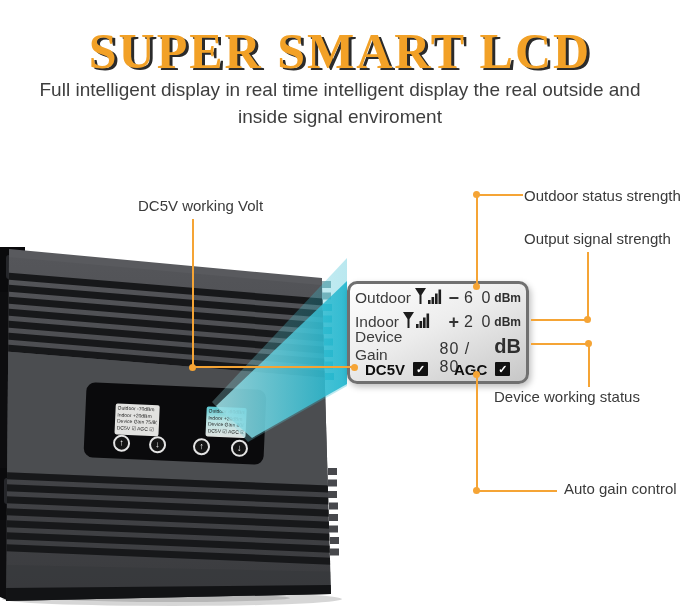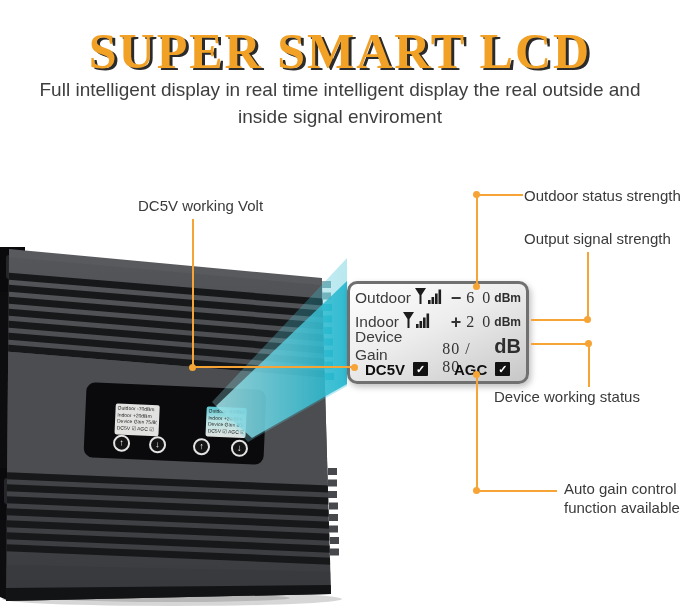--- a/index.html
+++ b/index.html
@@ -32,21 +32,21 @@
 
   
   .lcd-panel{position:absolute;left:347px;top:281px;width:182px;height:103px;box-sizing:border-box;
              border:3px solid #707070;border-radius:10px;z-index:6;
              background:linear-gradient(155deg,#ffffff 0%,#ededed 45%,#c7c7c7 100%);
              box-shadow:2px 3px 6px rgba(0,0,0,0.25);padding:2px 5px;}
   .lrow{display:flex;align-items:center;height:24px;color:#3c3c3c;}
   .lrow .lab{font-size:15.5px;}
   .lrow .ant{margin-left:4px;display:inline-block;}
   .lrow .sign{margin-left:auto;font-size:18px;font-weight:600;color:#333;}
-  .lrow .val{font-size:16px;letter-spacing:2px;margin-left:5px;color:#333;font-family:Liberation Serif, serif;}
+  .lrow .val{font-size:16px;letter-spacing:2px;margin-left:5px;color:#333;}
   .lrow .unit{font-size:12px;font-weight:600;margin-left:2px;color:#2e2e2e;}
   .row3 .val{letter-spacing:1px;margin-top:23px;}
   .status{height:22px;display:flex;align-items:center;color:#0d0d0d;font-weight:700;
           font-size:15px;padding-left:10px;}
   .chk{width:15px;height:14px;background:#111;color:#fff;font-size:11px;line-height:14px;
        text-align:center;margin-left:8px;border-radius:1px;font-weight:700;}
   .gap{width:26px;}
 
   
   .cl{position:absolute;background:#F5A435;z-index:7;}
@@ -239,16 +239,15 @@
   <div class="cl" style="left:477px;top:490px;width:80px;height:2px"></div>
   <div class="dot" style="left:473px;top:371px"></div>
   <div class="dot" style="left:473px;top:487px"></div>
 
   <div class="lbl" style="left:138px;top:197px">DC5V working Volt</div>
   <div class="lbl" style="left:524px;top:187px">Outdoor status strength</div>
   <div class="lbl" style="left:524px;top:230px">Output signal strength</div>
   <div class="lbl" style="left:494px;top:388px">Device working status</div>
   <div class="lbl lbl2" style="left:564px;top:479px">
     <div>Auto gain control</div>
-    <div>function available</div>
   </div>
 
 </div>
 
 </body></html>

